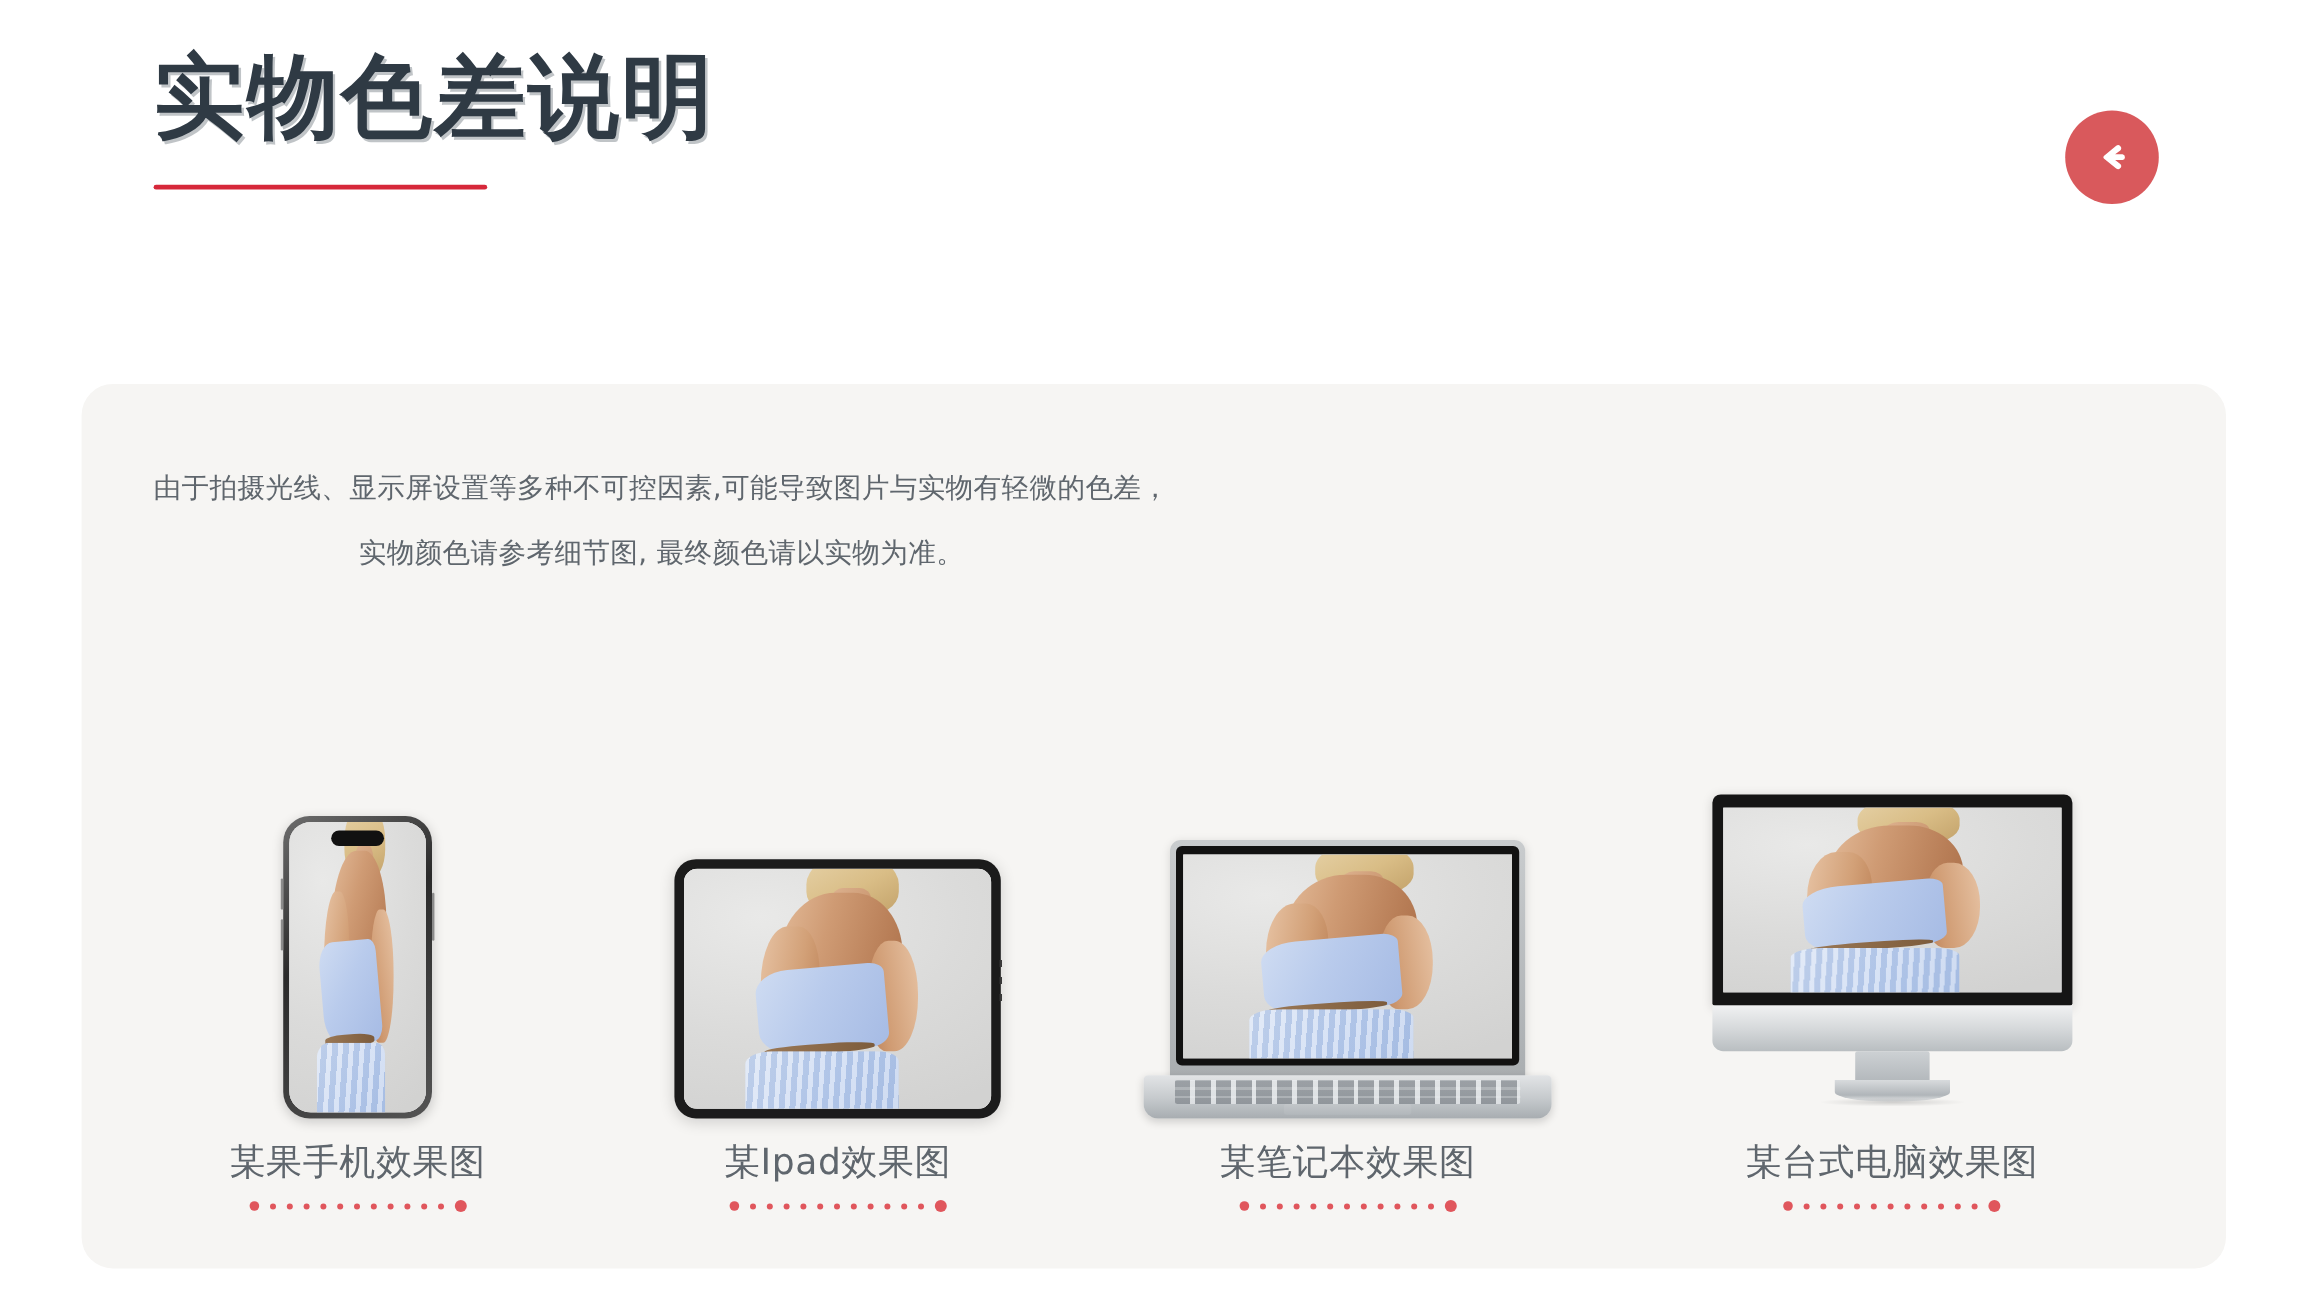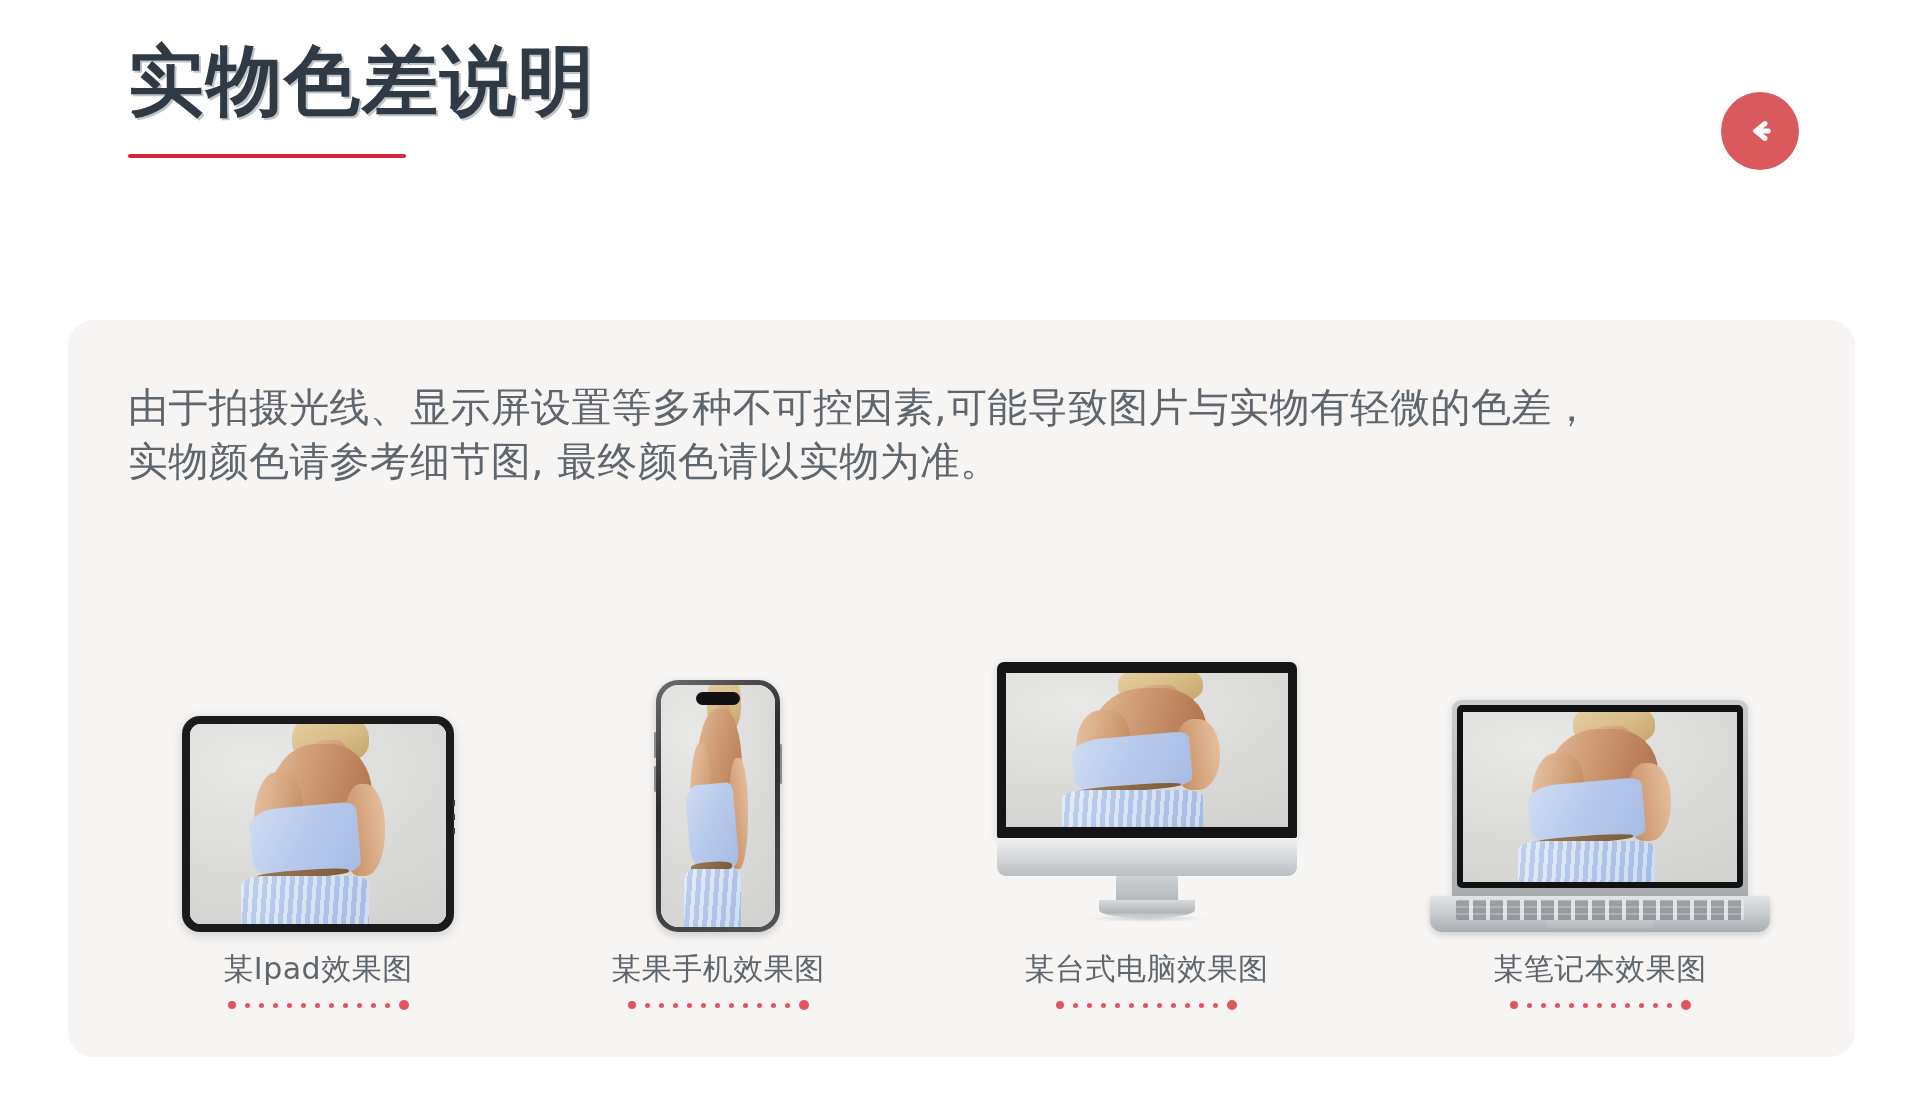--- a/index.html
+++ b/index.html
@@ -80,26 +80,27 @@
     width: 1787px;
     height: 737px;
     background: #f6f5f3;
     border-radius: 26px;
   }
 
   .body-text {
     position: absolute;
     left: 60px;
     top: 60px;
-    font-size: 40px;
+    font-size: 23px;
     line-height: 54px;
     color: #5f666d;
     letter-spacing: 0.3px;
     white-space: pre-line;
     font-family: "DejaVu Sans", "Liberation Sans", sans-serif;
+    text-align: center;
   }
 
   
   .device-row {
     position: absolute;
     left: 40px;
     top: 230px;
     width: 1707px;
     height: 460px;
     display: flex;
@@ -411,59 +412,20 @@
       </svg>
     </span>
   </button>
 
   <div class="card">
 
     <div class="body-text">由于拍摄光线、显示屏设置等多种不可控因素,可能导致图片与实物有轻微的色差，
 实物颜色请参考细节图, 最终颜色请以实物为准。</div>
 
     <div class="device-row">
-
-      <div class="device-cell cell-tablet">
-        <div class="device-stage">
-          <div class="tablet">
-            <div class="side-dots"></div>
-            <div class="screen">
-              <div class="photo">
-                <div class="bg"></div>
-                <div class="fig">
-                  <div class="hair"></div>
-                    <div class="neck"></div>
-                  <div class="back"></div>
-                    <div class="arm2"></div>
-                    <div class="arm"></div>
-                  <div class="top"></div>
-                    <div class="waistband"></div>
-                    <div class="skirt"></div>
-                </div>
-              </div>
-            </div>
-          </div>
-        </div>
-        <div class="caption">某Ipad效果图</div>
-        <div class="dotline">
-          <i style="width:8px;height:8px"></i>
-            <i style="width:5px;height:5px"></i>
-          <i style="width:5px;height:5px"></i>
-            <i style="width:5px;height:5px"></i>
-          <i style="width:5px;height:5px"></i>
-            <i style="width:5px;height:5px"></i>
-          <i style="width:5px;height:5px"></i>
-            <i style="width:5px;height:5px"></i>
-          <i style="width:5px;height:5px"></i>
-            <i style="width:5px;height:5px"></i>
-          <i style="width:5px;height:5px"></i>
-            <i style="width:5px;height:5px"></i>
-          <i style="width:10px;height:10px"></i>
-        </div>
-      </div>
 
       <div class="device-cell cell-phone">
         <div class="device-stage">
           <div class="phone">
             <div class="btn-l"></div>
             <div class="btn-l2"></div>
             <div class="btn-r"></div>
             <div class="screen">
               <div class="island"></div>
               <div class="photo">
@@ -493,48 +455,42 @@
           <i style="width:5px;height:5px"></i>
             <i style="width:5px;height:5px"></i>
           <i style="width:5px;height:5px"></i>
             <i style="width:5px;height:5px"></i>
           <i style="width:5px;height:5px"></i>
             <i style="width:5px;height:5px"></i>
           <i style="width:10px;height:10px"></i>
         </div>
       </div>
 
-      <div class="device-cell cell-desktop">
+      <div class="device-cell cell-tablet">
         <div class="device-stage">
-          <div class="desktop">
-            <div class="monitor">
-              <div class="screen">
-                <div class="cam"></div>
-                <div class="photo">
-                  <div class="bg"></div>
-                  <div class="fig">
-                    <div class="hair"></div>
-                      <div class="neck"></div>
-                    <div class="back"></div>
-                      <div class="arm2"></div>
-                      <div class="arm"></div>
-                    <div class="top"></div>
-                      <div class="waistband"></div>
-                      <div class="skirt"></div>
-                  </div>
+          <div class="tablet">
+            <div class="side-dots"></div>
+            <div class="screen">
+              <div class="photo">
+                <div class="bg"></div>
+                <div class="fig">
+                  <div class="hair"></div>
+                    <div class="neck"></div>
+                  <div class="back"></div>
+                    <div class="arm2"></div>
+                    <div class="arm"></div>
+                  <div class="top"></div>
+                    <div class="waistband"></div>
+                    <div class="skirt"></div>
                 </div>
               </div>
             </div>
-            <div class="chin"></div>
-            <div class="neckstand"></div>
-            <div class="foot"></div>
-            <div class="shadow"></div>
           </div>
         </div>
-        <div class="caption">某台式电脑效果图</div>
+        <div class="caption">某Ipad效果图</div>
         <div class="dotline">
           <i style="width:8px;height:8px"></i>
             <i style="width:5px;height:5px"></i>
           <i style="width:5px;height:5px"></i>
             <i style="width:5px;height:5px"></i>
           <i style="width:5px;height:5px"></i>
             <i style="width:5px;height:5px"></i>
           <i style="width:5px;height:5px"></i>
             <i style="width:5px;height:5px"></i>
           <i style="width:5px;height:5px"></i>
@@ -585,16 +541,61 @@
           <i style="width:5px;height:5px"></i>
             <i style="width:5px;height:5px"></i>
           <i style="width:5px;height:5px"></i>
             <i style="width:5px;height:5px"></i>
           <i style="width:5px;height:5px"></i>
             <i style="width:5px;height:5px"></i>
           <i style="width:10px;height:10px"></i>
         </div>
       </div>
 
+      <div class="device-cell cell-desktop">
+        <div class="device-stage">
+          <div class="desktop">
+            <div class="monitor">
+              <div class="screen">
+                <div class="cam"></div>
+                <div class="photo">
+                  <div class="bg"></div>
+                  <div class="fig">
+                    <div class="hair"></div>
+                      <div class="neck"></div>
+                    <div class="back"></div>
+                      <div class="arm2"></div>
+                      <div class="arm"></div>
+                    <div class="top"></div>
+                      <div class="waistband"></div>
+                      <div class="skirt"></div>
+                  </div>
+                </div>
+              </div>
+            </div>
+            <div class="chin"></div>
+            <div class="neckstand"></div>
+            <div class="foot"></div>
+            <div class="shadow"></div>
+          </div>
+        </div>
+        <div class="caption">某台式电脑效果图</div>
+        <div class="dotline">
+          <i style="width:8px;height:8px"></i>
+            <i style="width:5px;height:5px"></i>
+          <i style="width:5px;height:5px"></i>
+            <i style="width:5px;height:5px"></i>
+          <i style="width:5px;height:5px"></i>
+            <i style="width:5px;height:5px"></i>
+          <i style="width:5px;height:5px"></i>
+            <i style="width:5px;height:5px"></i>
+          <i style="width:5px;height:5px"></i>
+            <i style="width:5px;height:5px"></i>
+          <i style="width:5px;height:5px"></i>
+            <i style="width:5px;height:5px"></i>
+          <i style="width:10px;height:10px"></i>
+        </div>
+      </div>
+
     </div>
   </div>
 
 </div>
 
 </body></html>

